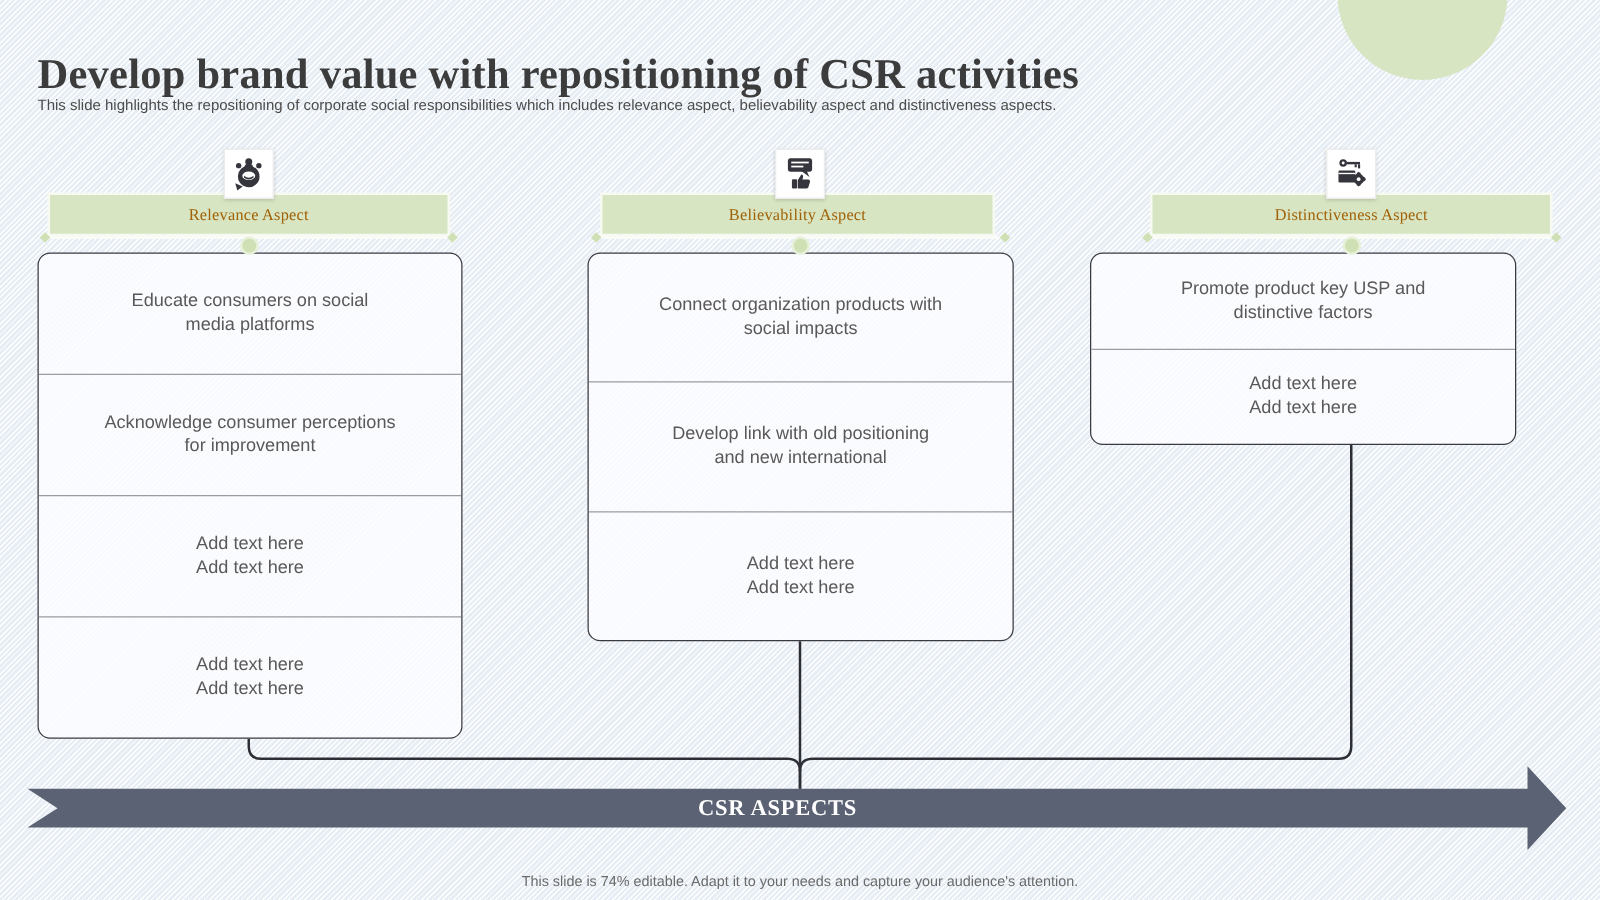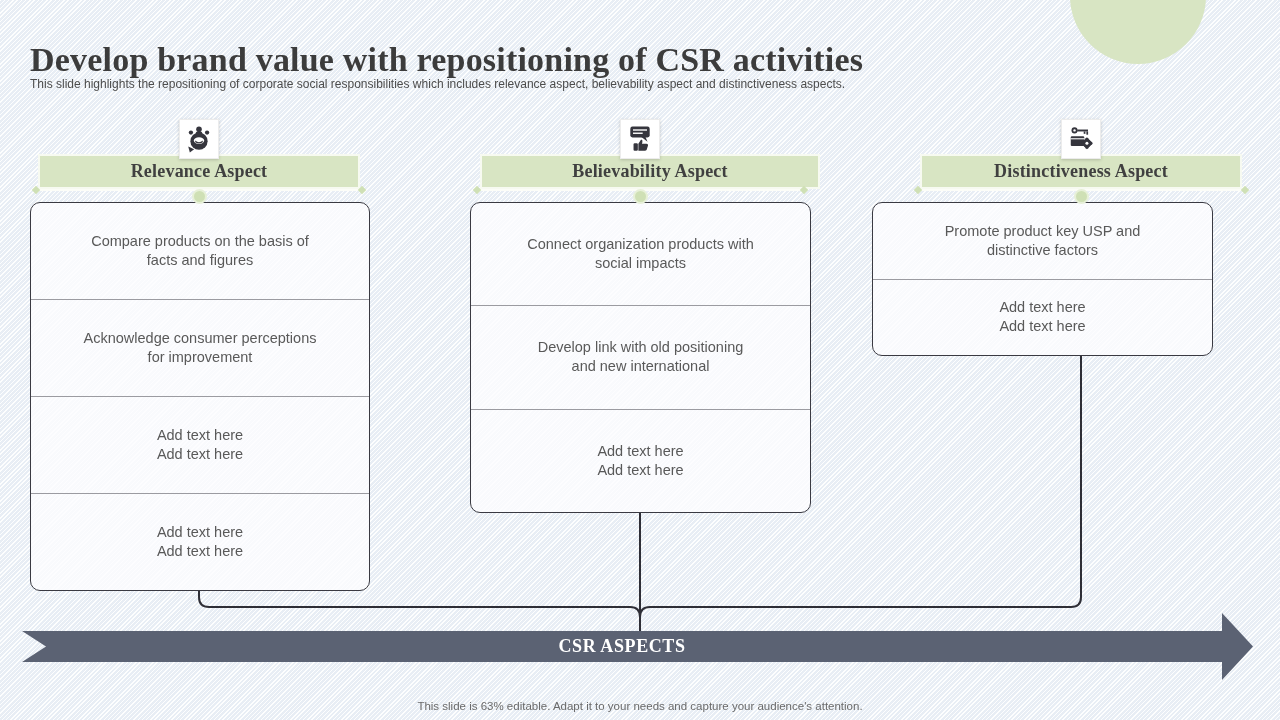--- a/index.html
+++ b/index.html
@@ -51,21 +51,21 @@
   .icon-box{
     position:absolute; top:119px; width:40px; height:40px; z-index:4;
     background:#fff; border:1px solid #ececec; box-shadow:0 1px 3px rgba(0,0,0,.18);
     display:flex; align-items:center; justify-content:center;
   }
   .hdr-bar{
     position:absolute; top:156px; height:31px; z-index:2;
     background:var(--accent-green); box-shadow:0 0 0 2px #f7faf1;
     display:flex; align-items:center; justify-content:center;
     font-family:"Liberation Serif","DejaVu Serif",serif;
-    font-weight:bold; font-size:18px; color:#404040; letter-spacing:.2px;
+    font-weight:normal; font-size:13px; color:#a16207; letter-spacing:.2px;
   }
   .hdr-line{
     position:absolute; top:189px; height:2px; z-index:2; background:#fcfdf8;
   }
   .hdr-line .diamond{
     position:absolute; top:-2px; width:6px; height:6px; background:var(--accent-green-dark);
     transform:rotate(45deg);
   }
   .hdr-line .diamond.left{left:-3px;} .hdr-line .diamond.right{right:-3px;}
   .hdr-dot{
@@ -80,21 +80,21 @@
   }
   .aspect-box .row{
     flex:1; display:flex; align-items:center; justify-content:center;
     text-align:center; white-space:pre-line;
     font-size:14.5px; line-height:19px; color:var(--body-text);
     padding:4px 14px;
   }
   .aspect-box .row + .row{border-top:1px solid #9b9ba1;}
   
   .c1 .icon-box{left:179px;} .c2 .icon-box{left:620px;} .c3 .icon-box{left:1061px;}
-  .c1 .hdr-bar{left:40px; width:318px;} .c2 .hdr-bar{left:482px; width:336px;} .c3 .hdr-bar{left:922px; width:318px;}
+  .c1 .hdr-bar{left:40px; width:318px;} .c2 .hdr-bar{left:482px; width:312px;} .c3 .hdr-bar{left:922px; width:318px;}
   .c1 .hdr-line{left:36px; width:326px;} .c2 .hdr-line{left:477px; width:327px;} .c3 .hdr-line{left:918px; width:327px;}
   .c1 .hdr-dot{left:192px;} .c2 .hdr-dot{left:633px;} .c3 .hdr-dot{left:1074px;}
   .c1 .aspect-box{left:30px; width:340px; height:389px;}
   .c2 .aspect-box{left:470px; height:311px;}
   .c3 .aspect-box{left:872px; height:154px;}
   .ic{width:26px; height:28px;}
   .ic .dk{fill:#35353d;} .ic .wt{fill:#fff;}
 </style>
 </head>
 <body>
@@ -127,22 +127,22 @@
     </svg>
   </div>
   <div class="hdr-bar">Relevance Aspect</div>
   <div class="hdr-line">
     <span class="diamond left"></span>
     <span class="diamond right"></span>
   </div>
   <div class="hdr-dot"></div>
   <div class="aspect-box">
 
-      <div class="row">Compare products on the basis of
-facts and figures</div>
+  <div class="row">Educate consumers on social
+media platforms</div>
       <div class="row">Acknowledge consumer perceptions
 for improvement</div>
       <div class="row">Add text here
 Add text here</div>
       <div class="row">Add text here
 Add text here</div>
     </div>
 </div>
 
 <div class="c2">
@@ -200,13 +200,13 @@
   <div class="hdr-dot"></div>
   <div class="aspect-box">
 
   <div class="row">Promote product key USP and
 distinctive factors</div>
       <div class="row">Add text here
 Add text here</div>
     </div>
 </div>
 
-<div class="footer">This slide is 63% editable. Adapt it to your needs and capture your audience's attention.</div>
+<div class="footer">This slide is 74% editable. Adapt it to your needs and capture your audience's attention.</div>
 
 </body></html>

